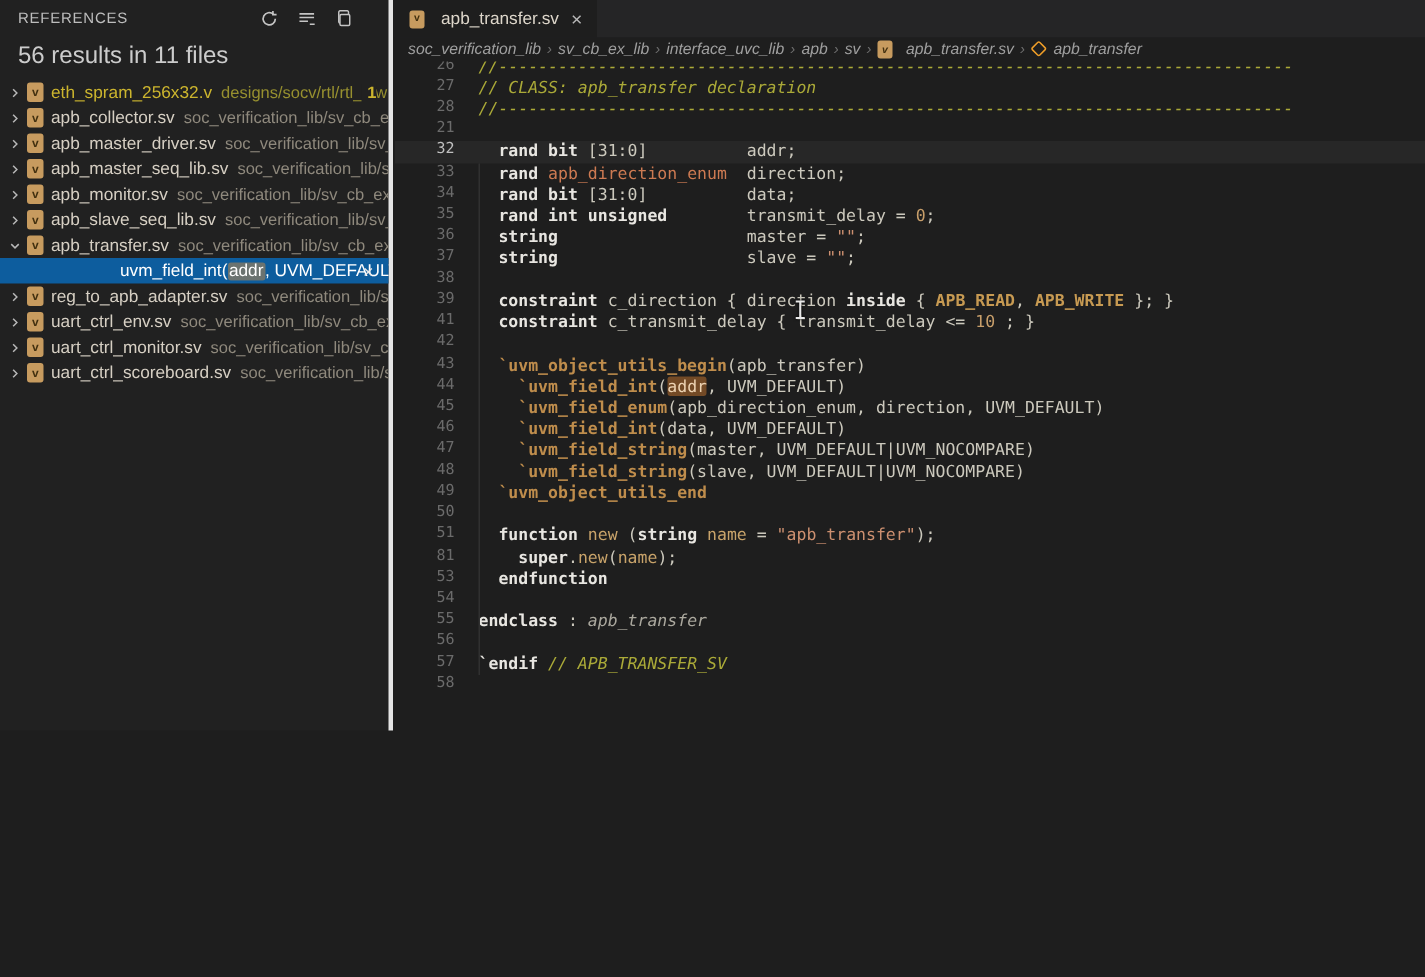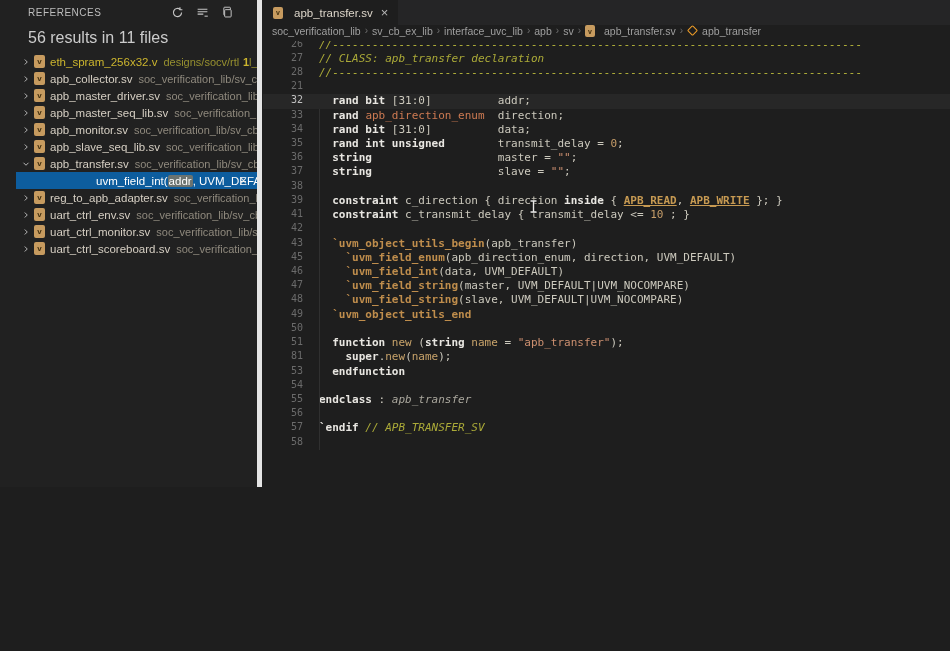--- a/index.html
+++ b/index.html
@@ -5,21 +5,21 @@
   :root{
     --bg-editor:#1e1e1e; --bg-tabstrip:#252526; --bg-sidebar:#212121;
   }
   *{box-sizing:border-box; margin:0; padding:0;}
   html,body{width:950px;height:651px;overflow:hidden;background:var(--bg-editor);
     font-family:"Liberation Sans",sans-serif; -webkit-font-smoothing:antialiased;}
   #stage{position:relative;width:950px;height:651px;overflow:hidden;}
 
   
   #sidebar{position:absolute;left:0;top:0;width:262px;height:487px;
-    background:var(--bg-sidebar);border-right:5px solid #e5e5e5;padding-left:16px;}
+    background:var(--bg-sidebar);border-right:3px solid #e5e5e5;}
   .sb-header{display:flex;align-items:center;height:24px;padding:0 8px 0 12px;}
   .sb-title{font-size:10px;letter-spacing:.5px;color:#bdbdbd;flex:1;}
   .sb-tools{display:flex;gap:9px;align-items:center;margin-right:14px;}
   .sb-tool{width:16px;height:16px;display:flex;align-items:center;justify-content:center;
     color:#c5c5c5;cursor:pointer;}
   .sb-summary{padding:5px 12px 6px 12px;font-size:16px;color:#cccccc;}
   .sb-list{width:100%;}
   .row{position:relative;height:17px;display:flex;align-items:center;
     white-space:nowrap;overflow:hidden;font-size:11.5px;cursor:pointer;}
   .row .chev{width:16px;display:flex;justify-content:center;align-items:center;flex:none;margin-left:2px;}
@@ -39,37 +39,37 @@
 
   
   #editor{position:absolute;left:263px;top:0;right:0;height:651px;background:var(--bg-editor);}
   #tabstrip{position:absolute;left:0;top:0;right:0;height:25px;background:var(--bg-tabstrip);}
   .tab{display:inline-flex;align-items:center;height:25px;padding:0 10px;gap:6px;
     background:var(--bg-editor);cursor:pointer;}
   .tab-label{font-size:11.5px;color:#ddd6ca;}
   .tab .close-x{color:#b8b8b8;font-size:13px;line-height:1;margin-left:2px;}
   .ficon.small{width:10px;height:12px;font-size:7px;}
   #breadcrumb{position:absolute;left:0;top:25px;right:0;height:16px;display:flex;
-    align-items:flex-start;padding-left:9px;background:var(--bg-editor);font-size:10.5px;color:#9f9f9f;}
+    align-items:center;padding-left:9px;background:var(--bg-editor);font-size:10.5px;color:#9f9f9f;font-style:italic;}
   .bc-item{display:flex;align-items:center;gap:4px;cursor:pointer;}
   .bc-sep{color:#6e6e6e;margin:0 4px;font-size:10px;}
 
   
   #code{position:absolute;left:0;top:41px;right:0;bottom:0;overflow:hidden;}
   #code-inner{margin-top:-3.5px;position:relative;}
   .cl{position:relative;height:14.23px;display:flex;align-items:flex-start;
     font-family:"DejaVu Sans Mono",monospace;font-size:11px;}
   .cl.cur{background:#272727;}
   .ln{width:40px;text-align:right;color:#6b6b6b;font-size:10px;flex:none;}
   .cl.cur .ln{color:#c0c0c0;}
   .lc{margin-left:16px;white-space:pre;color:var(--tk-txt);}
   .tk-kw{color:var(--tk-kw);font-weight:bold;}
   .tk-type{color:var(--tk-type);}
   .tk-macro{color:var(--tk-macro);font-weight:bold;}
-  .tk-const{color:var(--tk-const);font-weight:bold;text-decoration:underline;}
+  .tk-const{color:var(--tk-const);font-weight:bold;}
   .tk-num{color:var(--tk-num);}
   .tk-fn{color:var(--tk-fn);}
   .tk-str{color:var(--tk-str);}
   .tk-cmt{color:var(--tk-cmt);font-style:italic;}
   .tk-ital{color:#aba89e;font-style:italic;}
   .tk-txt{color:var(--tk-txt);}
   .tk-hl{background:var(--word-match);border-radius:2px;color:#ecd2b2;}
   #indent-guide{position:absolute;left:56px;width:1px;background:#303030;}
 
   
@@ -322,20 +322,24 @@
           </div>
           <div class="cl">
             <span class="ln">42</span>
             <span class="lc"></span>
           </div>
           <div class="cl">
             <span class="ln">43</span>
             <span class="lc"><span class="tk-txt">  </span><span class="tk-macro">`uvm_object_utils_begin</span><span class="tk-txt">(apb_transfer)</span></span>
           </div>
           <div class="cl">
+            <span class="ln">44</span>
+            <span class="lc"><span class="tk-txt">    </span><span class="tk-macro">`uvm_field_int</span><span class="tk-txt">(</span><span class="tk-hl">addr</span><span class="tk-txt">, UVM_DEFAULT)</span></span>
+          </div>
+          <div class="cl">
             <span class="ln">45</span>
             <span class="lc"><span class="tk-txt">    </span><span class="tk-macro">`uvm_field_enum</span><span class="tk-txt">(apb_direction_enum, direction, UVM_DEFAULT)</span></span>
           </div>
           <div class="cl">
             <span class="ln">46</span>
             <span class="lc"><span class="tk-txt">    </span><span class="tk-macro">`uvm_field_int</span><span class="tk-txt">(data, UVM_DEFAULT)</span></span>
           </div>
           <div class="cl">
             <span class="ln">47</span>
             <span class="lc"><span class="tk-txt">    </span><span class="tk-macro">`uvm_field_string</span><span class="tk-txt">(master, UVM_DEFAULT|UVM_NOCOMPARE)</span></span>

